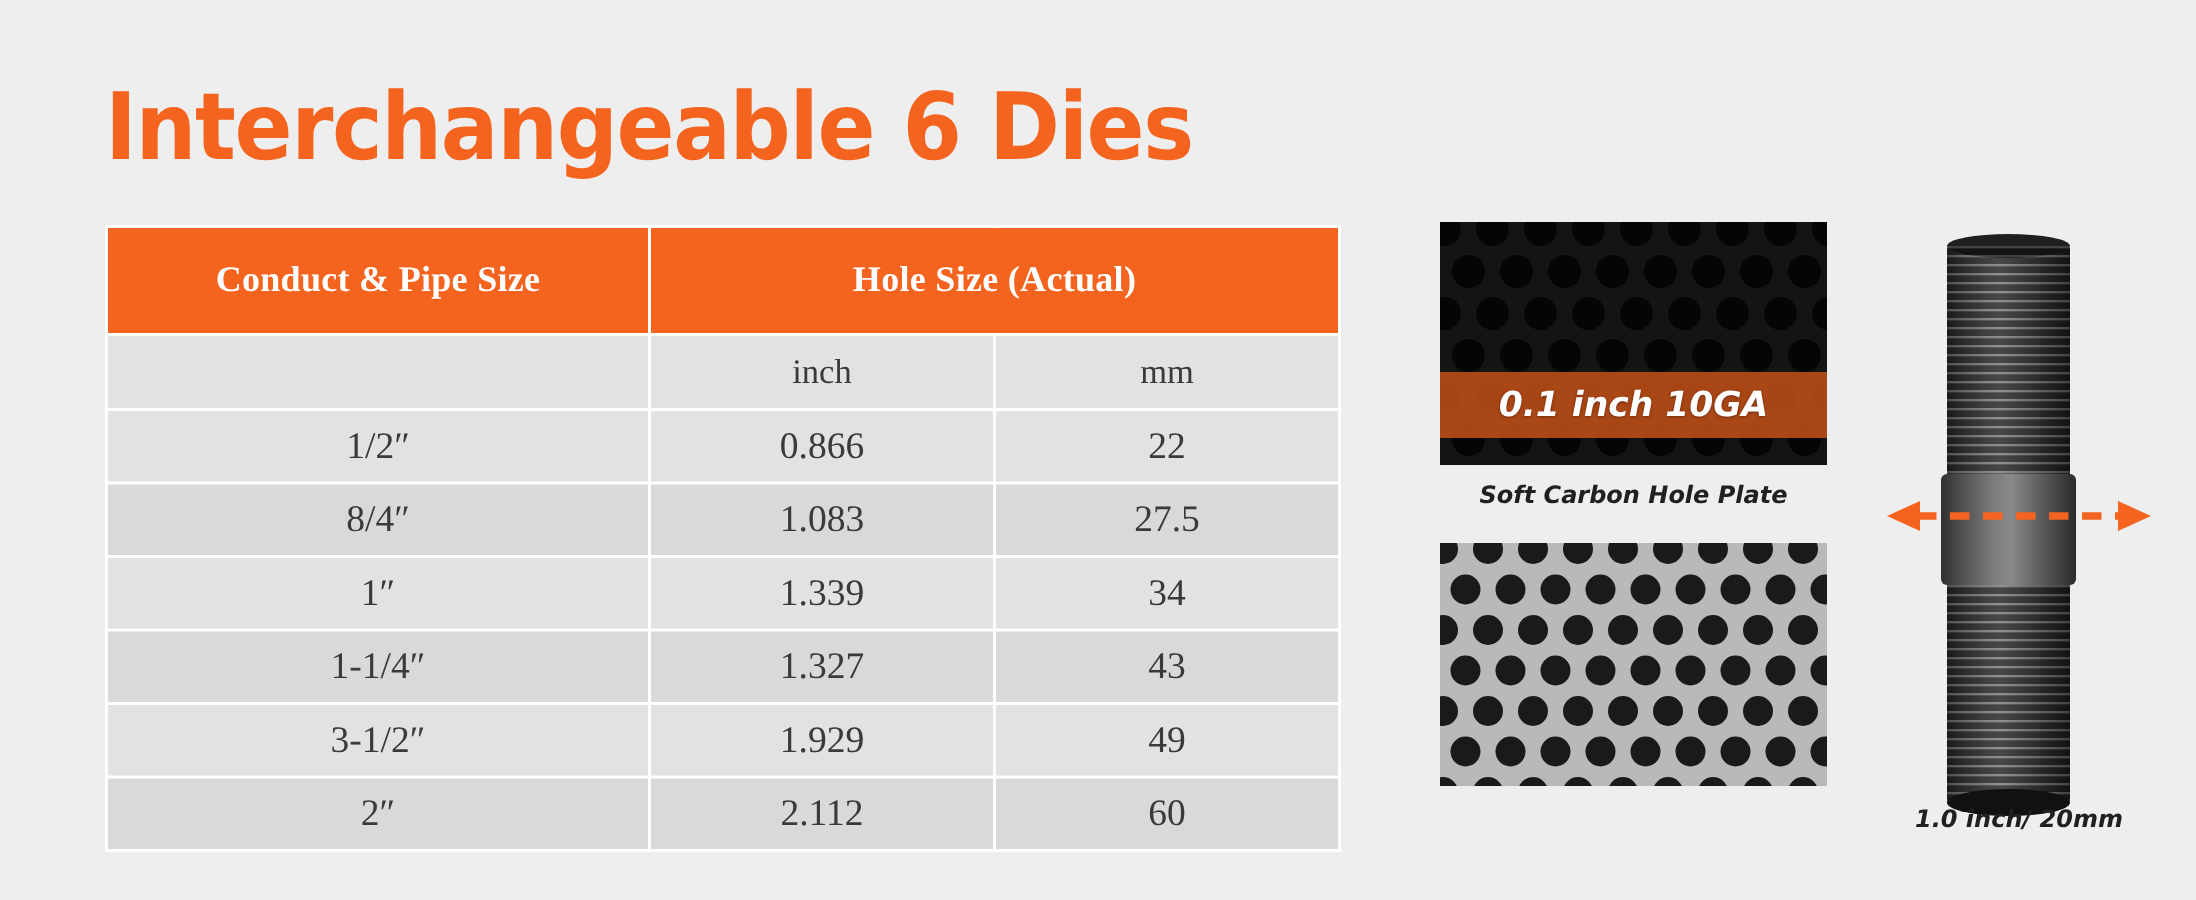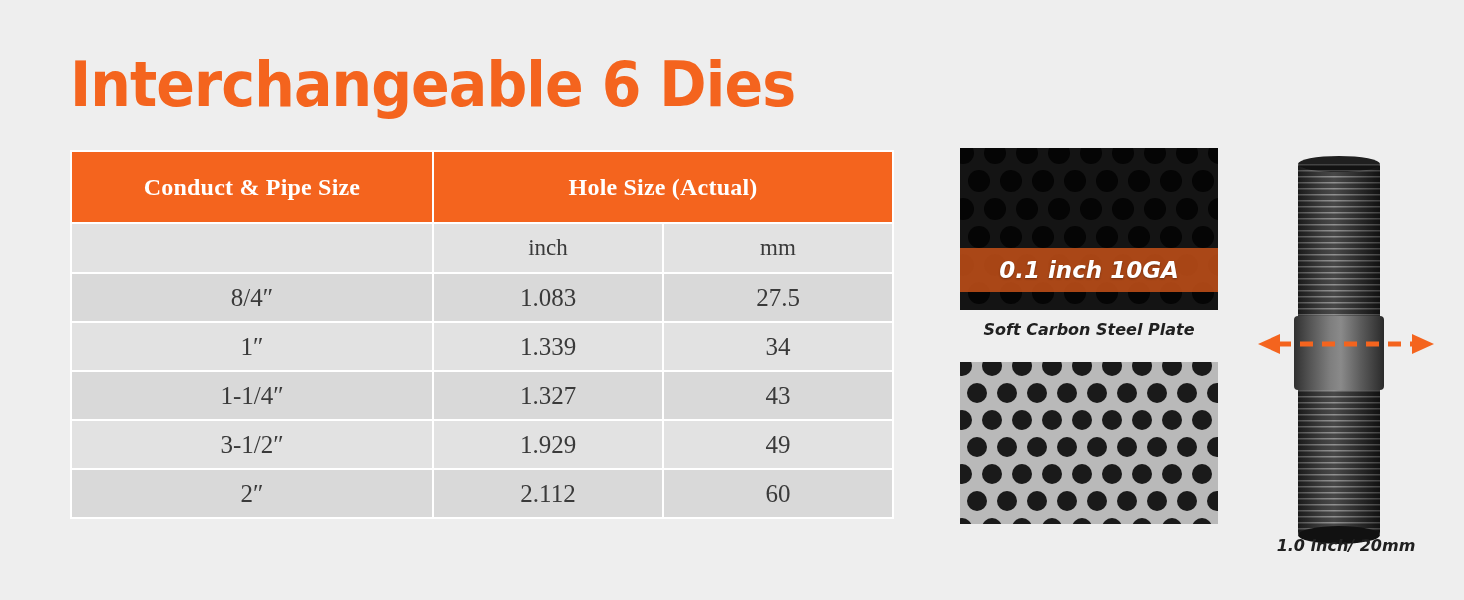--- a/index.html
+++ b/index.html
@@ -241,20 +241,25 @@
         <tr>
           <th class="head">Conduct &amp; Pipe Size</th>
           <th class="head" colspan="2">Hole Size (Actual)</th>
         </tr>
       </thead>
       <tbody>
         <tr>
           <td class="sub"></td>
           <td class="sub">inch</td>
           <td class="sub">mm</td>
+        </tr>
+        <tr>
+          <td class="cell">1/2″</td>
+          <td class="cell">0.866</td>
+          <td class="cell">22</td>
         </tr>
         <tr class="alt">
           <td class="cell">8/4″</td>
           <td class="cell">1.083</td>
           <td class="cell">27.5</td>
         </tr>
         <tr>
           <td class="cell">1″</td>
           <td class="cell">1.339</td>
           <td class="cell">34</td>
@@ -329,21 +334,21 @@
         <div class="hole" style="width: 22px; height: 22px; background: rgb(5, 5, 5); left: 104px; top: 134px;"></div>
         <div class="hole" style="width: 22px; height: 22px; background: rgb(5, 5, 5); left: 136px; top: 134px;"></div>
         <div class="hole" style="width: 22px; height: 22px; background: rgb(5, 5, 5); left: 168px; top: 134px;"></div>
         <div class="hole" style="width: 22px; height: 22px; background: rgb(5, 5, 5); left: 200px; top: 134px;"></div>
         <div class="hole" style="width: 22px; height: 22px; background: rgb(5, 5, 5); left: 232px; top: 134px;"></div>
       </div>
     <div class="band band-carbon">
       <span>0.1 inch  10GA</span>
     </div>
   </div>
-  <div class="caption cap-carbon">Soft Carbon Steel Plate</div>
+  <div class="caption cap-carbon">Soft Carbon Hole Plate</div>
 
   <div class="plate plate-stainless">
     <div class="holes" id="holes-stainless">
         <div class="hole" style="width: 20px; height: 20px; background: rgb(26, 26, 26); left: -8px; top: -6px;"></div>
         <div class="hole" style="width: 20px; height: 20px; background: rgb(26, 26, 26); left: 22px; top: -6px;"></div>
         <div class="hole" style="width: 20px; height: 20px; background: rgb(26, 26, 26); left: 52px; top: -6px;"></div>
         <div class="hole" style="width: 20px; height: 20px; background: rgb(26, 26, 26); left: 82px; top: -6px;"></div>
         <div class="hole" style="width: 20px; height: 20px; background: rgb(26, 26, 26); left: 112px; top: -6px;"></div>
         <div class="hole" style="width: 20px; height: 20px; background: rgb(26, 26, 26); left: 142px; top: -6px;"></div>
         <div class="hole" style="width: 20px; height: 20px; background: rgb(26, 26, 26); left: 172px; top: -6px;"></div>

